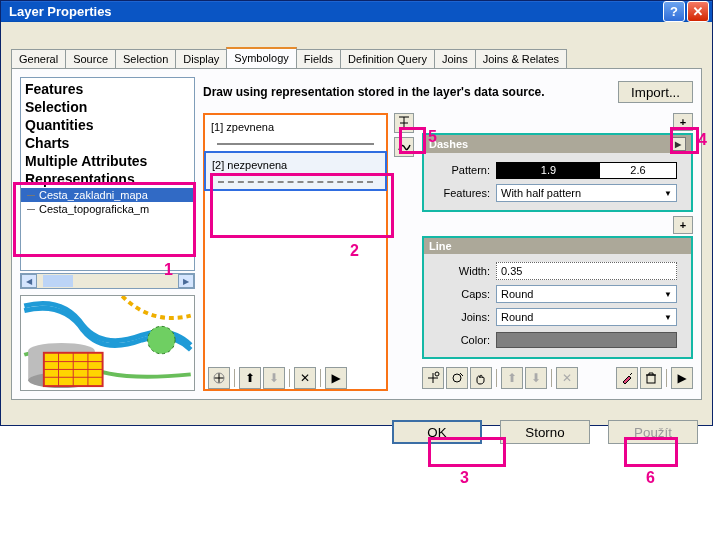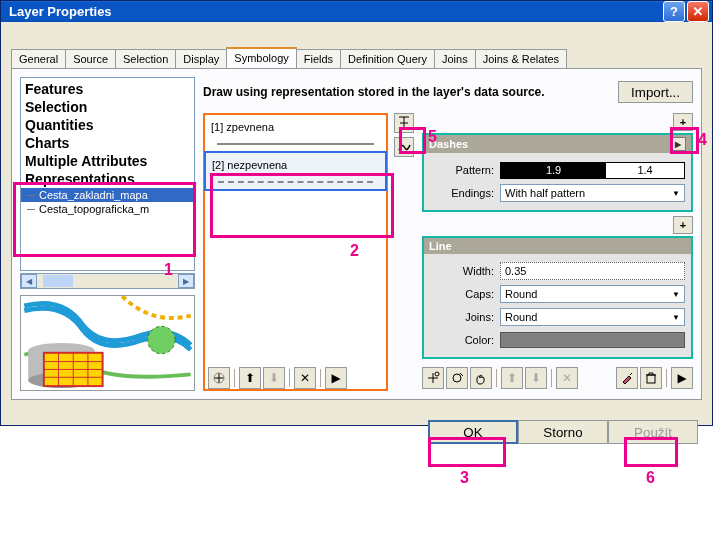--- a/index.html
+++ b/index.html
@@ -150,21 +150,21 @@
     border:2px solid #14b8a6;
     margin-top:2px;
     background:#e5e5e5;
     text-align:right;
   }
   .group-head {
     background:#ACA899; color:#fff; font-weight:bold; padding:2px 5px;
     display:flex;justify-content:space-between;align-items:center;
   }
   .group-head .arrow { width:16px;height:14px;background:#ECE9D8;border:1px solid #7A7A7A;display:flex;align-items:center;justify-content:center;color:#333;font-size:8px;}
-  .group-body { padding:4px 6px;margin-left:12px; }
+  .group-body { padding:4px 14px; }
   .proprow { display:flex;align-items:center; gap:6px; margin:3px 0; height:20px;}
   .proprow .lbl { width:52px; }
   .pattern-box { display:flex; border:1px solid #000; height:17px; flex:1;}
   .pattern-dark { background:#000;color:#fff;flex:1.35;display:flex;align-items:center;justify-content:center;}
   .pattern-light { background:#fff;flex:1;display:flex;align-items:center;justify-content:center;}
   .sel-input { flex:1;height:18px;border:1px solid #7F9DB9;background:#fff;display:flex;align-items:center;padding:0 4px;justify-content:space-between;}
   .sel-input::after { content:"▼"; font-size:8px;color:#000;}
   .txt-input { flex:1;height:18px;border:1px dotted #666;background:#fff;padding:0 4px;display:flex;align-items:center;}
   .color-sw { flex:1;height:16px;background:#808080;border:1px solid #555;}
 
@@ -174,21 +174,21 @@
   }
   .tb-left,.tb-right { display:flex;align-items:center;gap:2px; }
   .tb-btn {
     width:22px;height:22px;border:1px solid #919B9C;background:#ECE9D8;
     display:flex;align-items:center;justify-content:center;font-size:12px;
   }
   .tb-btn.disabled { color:#aaa; }
   .sep { width:1px;height:18px;background:#ACA899;margin:0 2px;}
 
   .dlg-buttons {
-    display:flex; justify-content:flex-end; gap:0;
+    display:flex; justify-content:flex-end; gap:18px;
     padding:10px 14px;
     border-top:0;
   }
   .dlg-btn {
     width:90px;height:24px;border:1px solid #919B9C;background:#ECE9D8;
   }
   .dlg-btn.default { border:2px solid #3B6EA5; }
   .dlg-btn.disabled { color:#9A9A9A; }
 
   
@@ -305,25 +305,25 @@
               <div class="group">
                 <div class="group-head">
                   <span>Dashes</span>
                   <span class="arrow">▶</span>
                 </div>
                 <div class="group-body">
                   <div class="proprow">
                     <div class="lbl">Pattern:</div>
                     <div class="pattern-box">
                       <div class="pattern-dark">1.9</div>
-                      <div class="pattern-light">1.4</div>
-                    </div>
-                  </div>
-                  <div class="proprow">
-                    <div class="lbl">Endings:</div>
+                      <div class="pattern-light">2.6</div>
+                    </div>
+                  </div>
+                  <div class="proprow">
+                    <div class="lbl">Features:</div>
                     <div class="sel-input">
                         <span>With half pattern</span>
                       </div>
                   </div>
                 </div>
               </div>
               <div class="plusrow" style="margin-top:4px;">
                   <div class="plusbtn">+</div>
                 </div>
               <div class="group">

